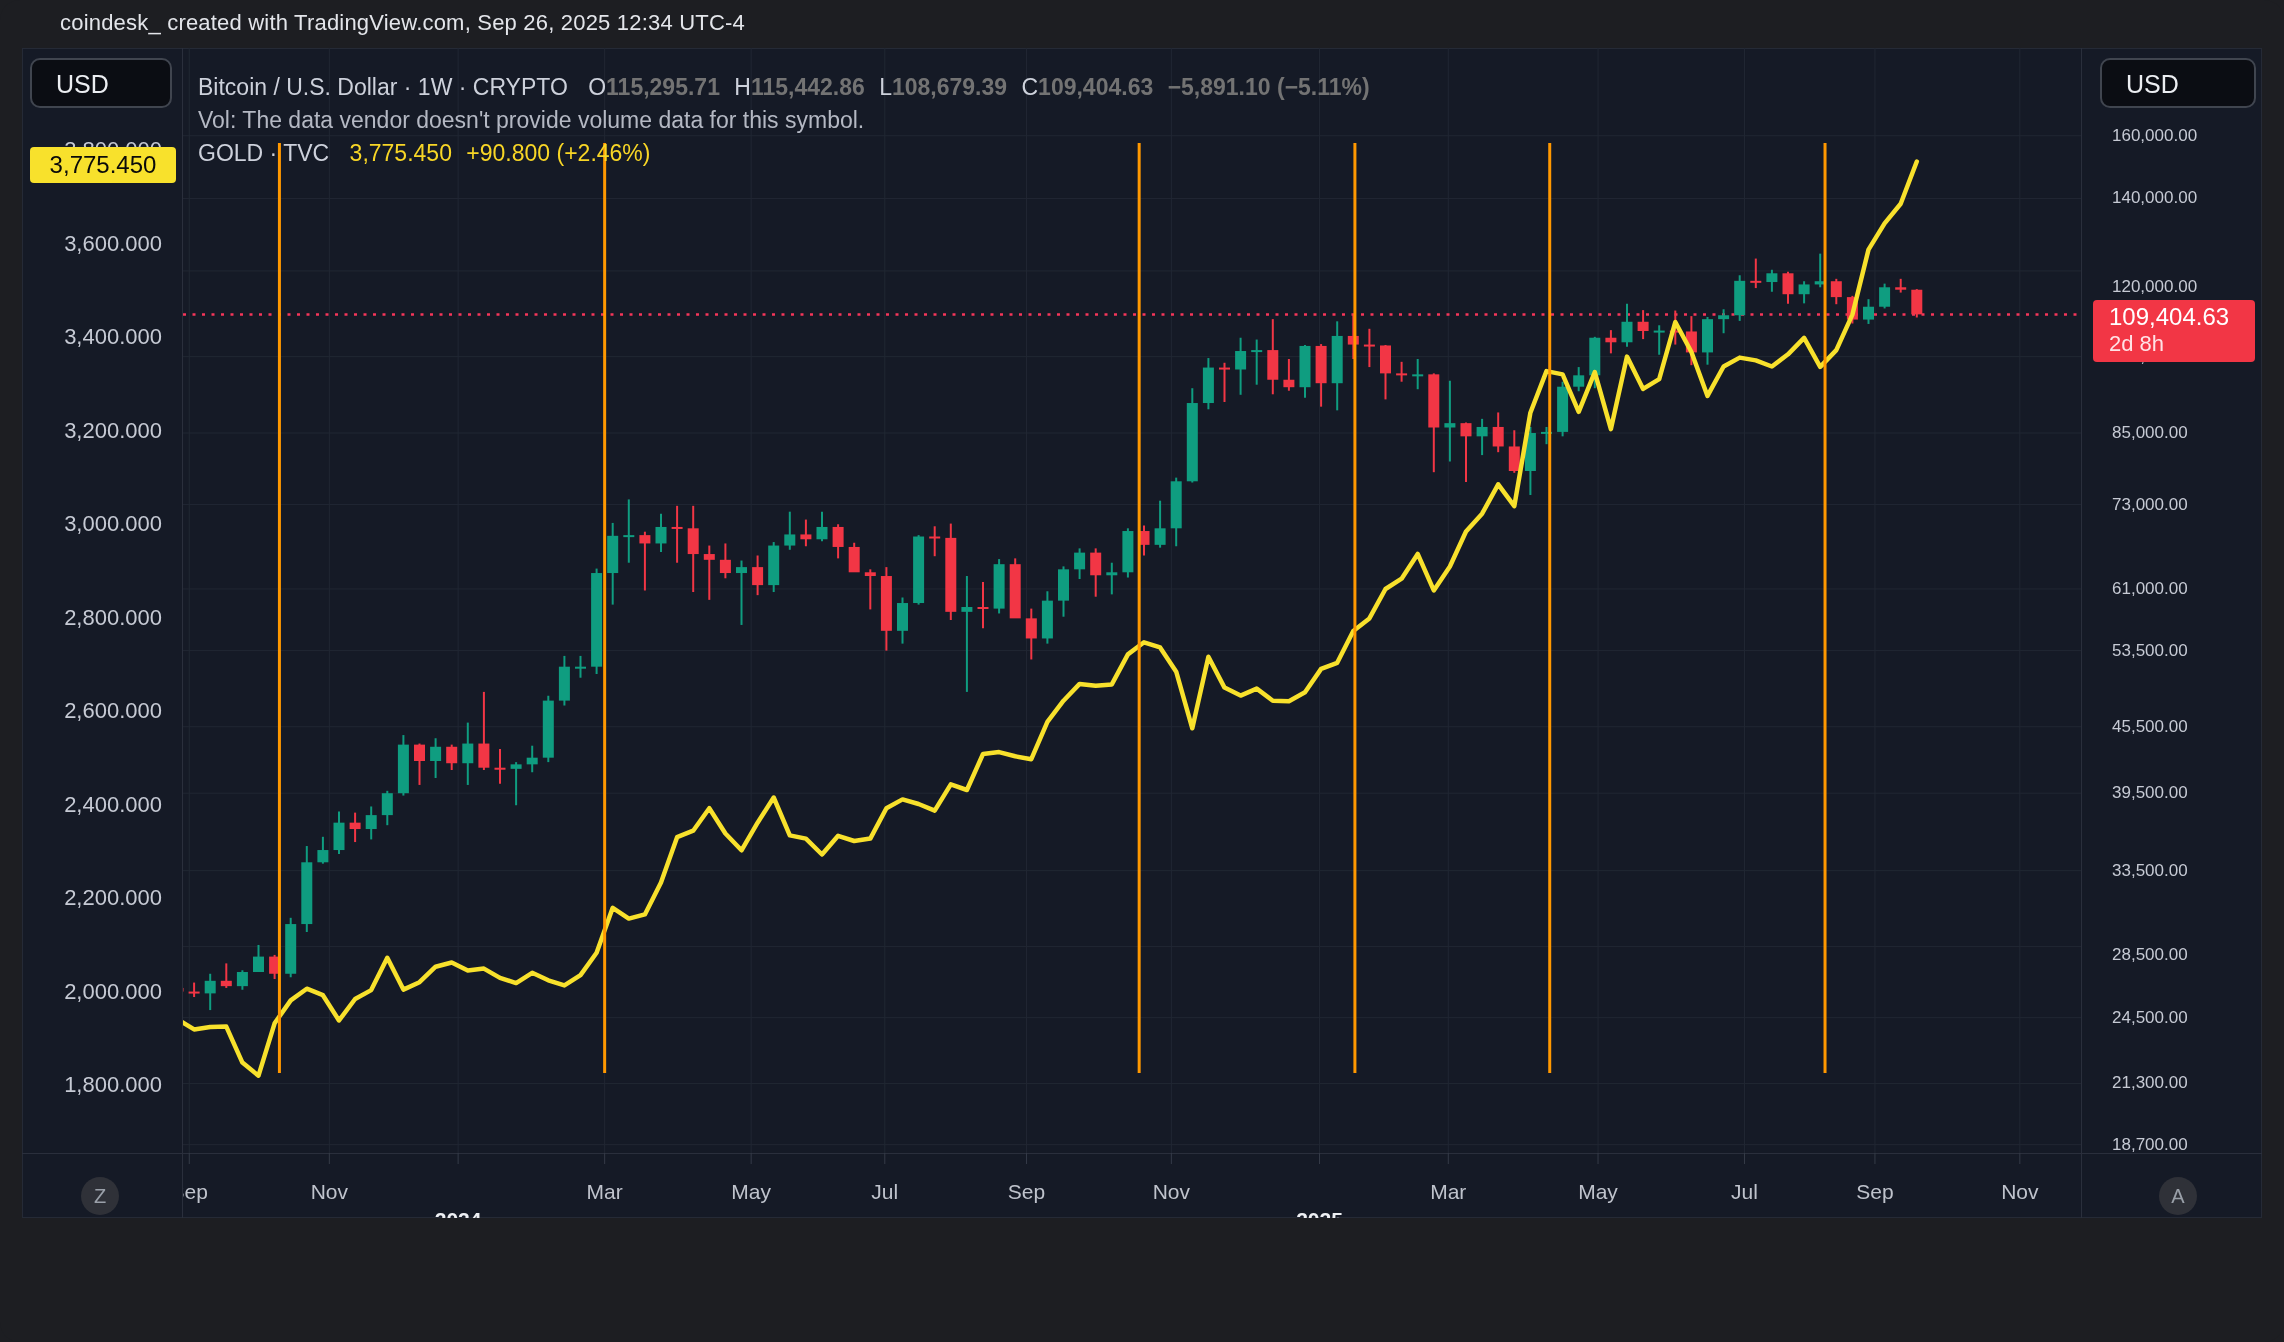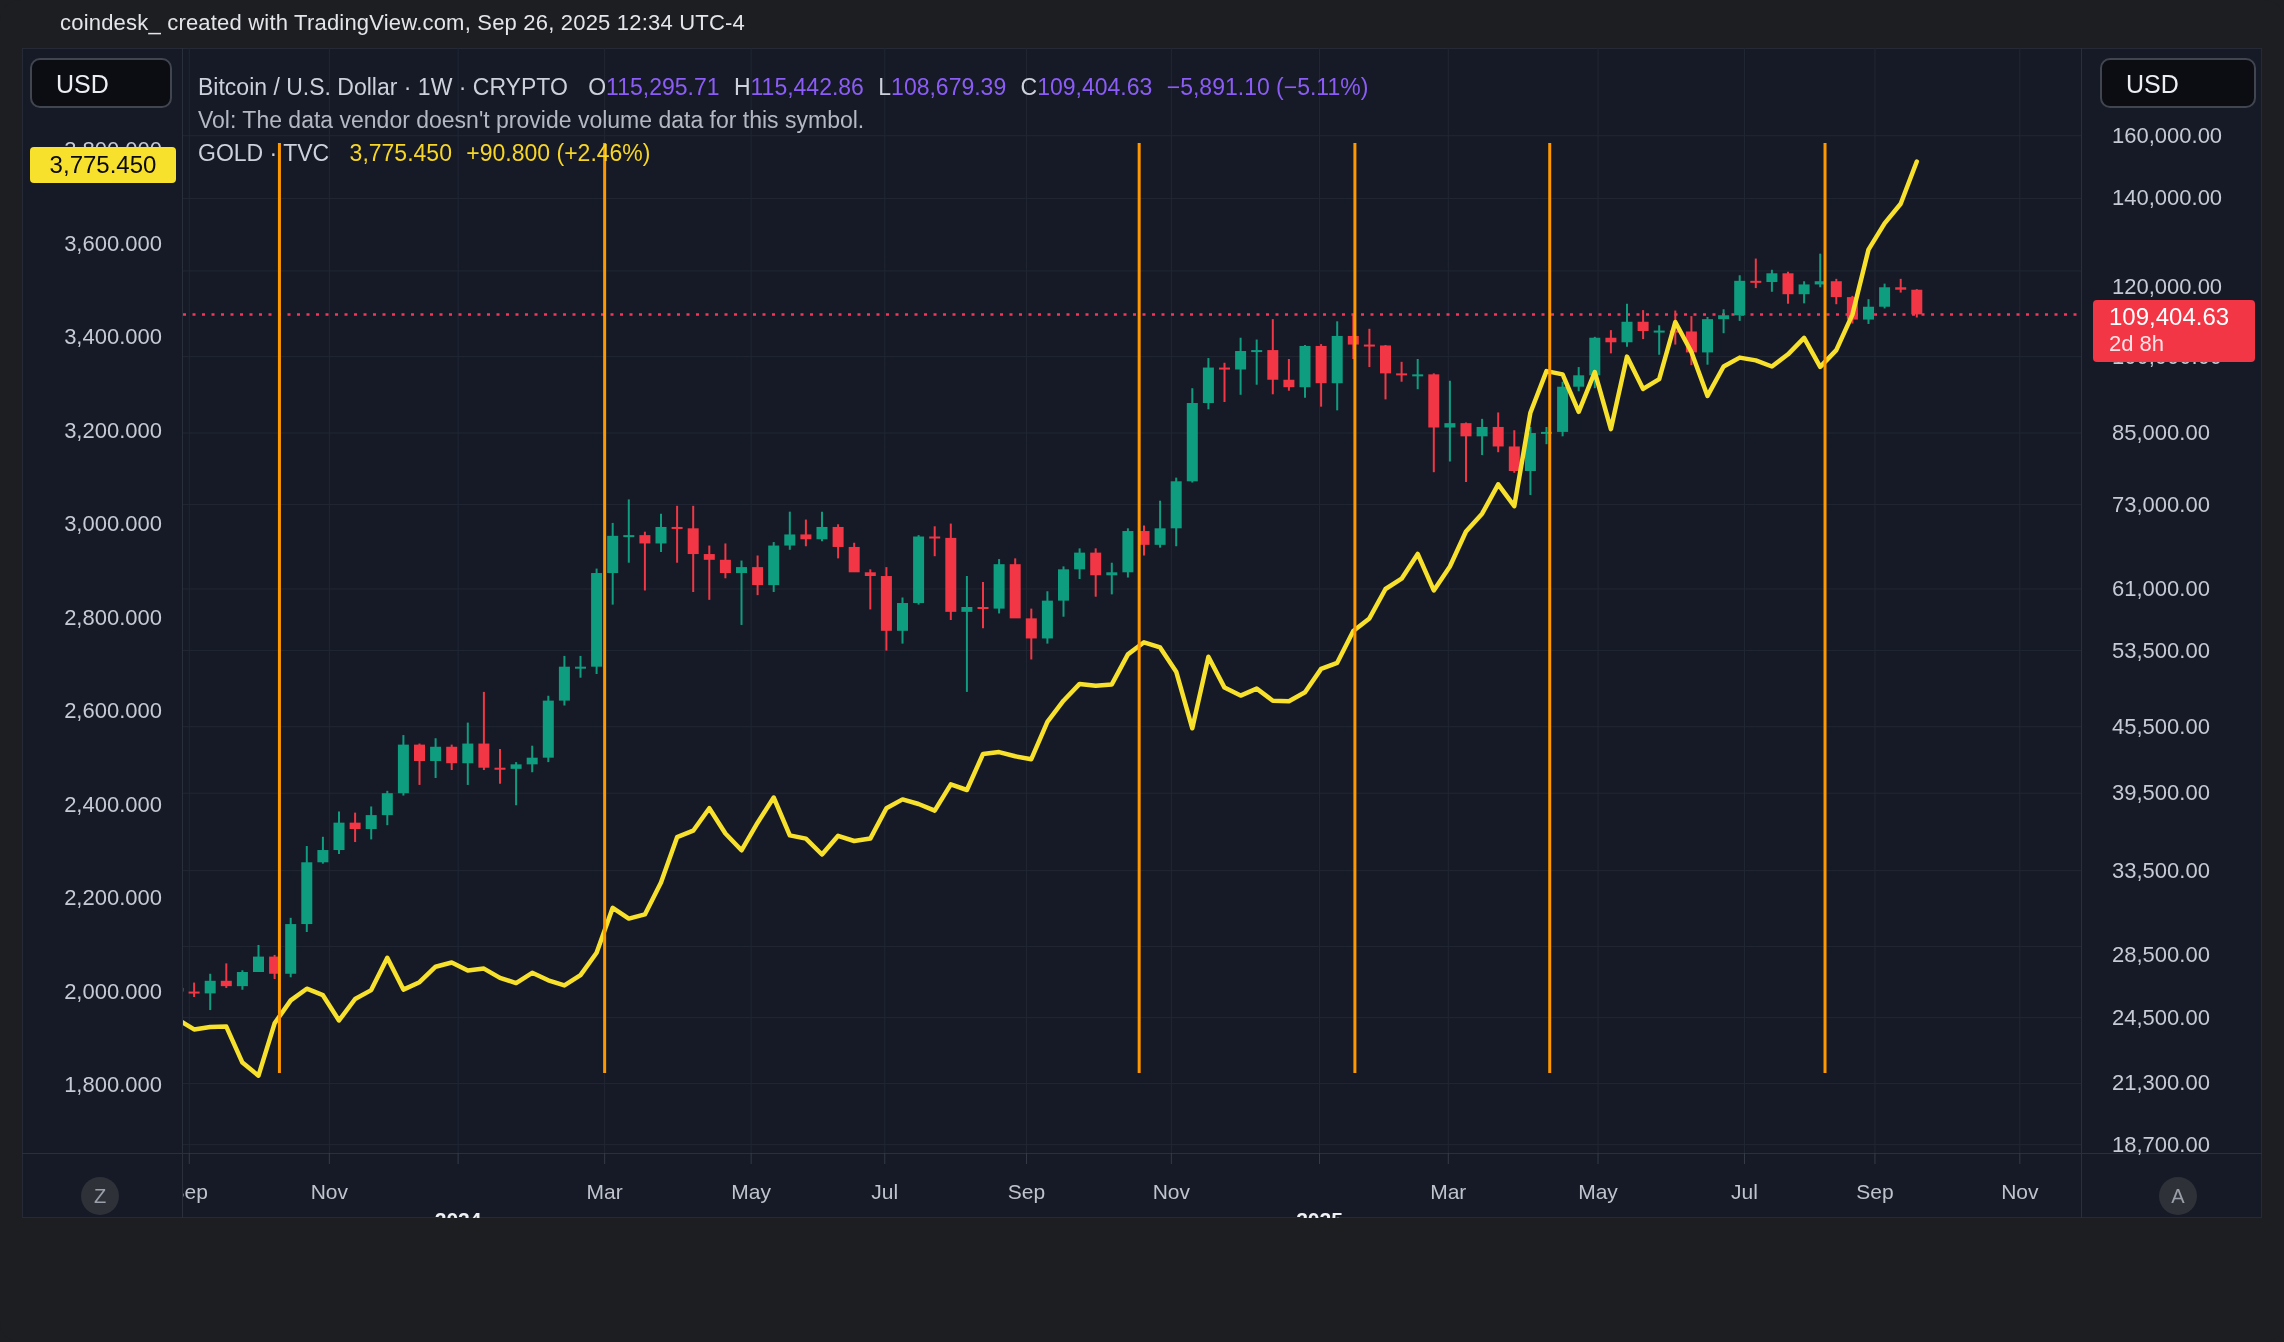--- a/index.html
+++ b/index.html
@@ -9,26 +9,26 @@
   #header-caption{left:60px;top:10px;font-size:22px;color:#e3e5ea;letter-spacing:.2px;}
   #panel{left:22px;top:48px;width:2240px;height:1170px;background:#151a26;border:1px solid #252a36;box-sizing:border-box;}
   #chart-svg{left:0;top:0;}
   .usd-btn{width:142px;height:50px;background:#0b0d13;border:2px solid #40454f;border-radius:10px;
     color:#eceef2;font-size:25px;line-height:48px;padding-left:24px;box-sizing:border-box;}
   #usd-left{left:30px;top:58px;}
   #usd-right{left:2100px;top:58px;width:156px;}
   .legend-row{left:198px;height:30px;font-size:23px;white-space:nowrap;}
   .lg-gray{color:#cdd1db;}
   .lg-dim{color:#b4b8c3;}
-  .lg-red{color:#8b5cf6;}
+  .lg-red{color:#737373;font-weight:bold;}
   .lg-yellow{color:#f8d626;}
   .lg-sp{display:inline-block;width:14px;}
   .lg-sp2{display:inline-block;width:8px;}
   .tick-label-left{position:absolute;left:30px;width:132px;text-align:right;font-size:22px;color:#c6cad4;height:28px;line-height:28px;}
-  .tick-label-right{position:absolute;left:2112px;width:160px;text-align:left;font-size:22px;color:#c6cad4;height:28px;line-height:28px;}
+  .tick-label-right{position:absolute;left:2112px;width:160px;text-align:left;font-size:17px;color:#c6cad4;height:28px;line-height:28px;}
   #time-axis-strip{left:183px;top:1166px;width:1898px;height:52px;overflow:hidden;}
   .time-tick{position:absolute;top:14px;width:120px;margin-left:-60px;text-align:center;font-size:21px;color:#bfc3cc;}
   .time-tick.year{color:#eef0f4;font-weight:bold;margin-top:28px;}
   .axis-circle-btn{width:38px;height:38px;border-radius:50%;background:#2f3138;color:#9aa0a9;
     font-size:20px;text-align:center;line-height:38px;}
   #zoom-out-btn{left:81px;top:1177px;}
   #auto-btn{left:2159px;top:1177px;}
   #gold-price-label{left:30px;top:147px;width:146px;height:36px;background:#f8e12c;border-radius:4px;
     color:#0a0a0a;font-size:24px;text-align:center;line-height:36px;}
   #btc-price-label{left:2093px;top:300px;width:162px;height:62px;background:#f23645;border-radius:4px;

